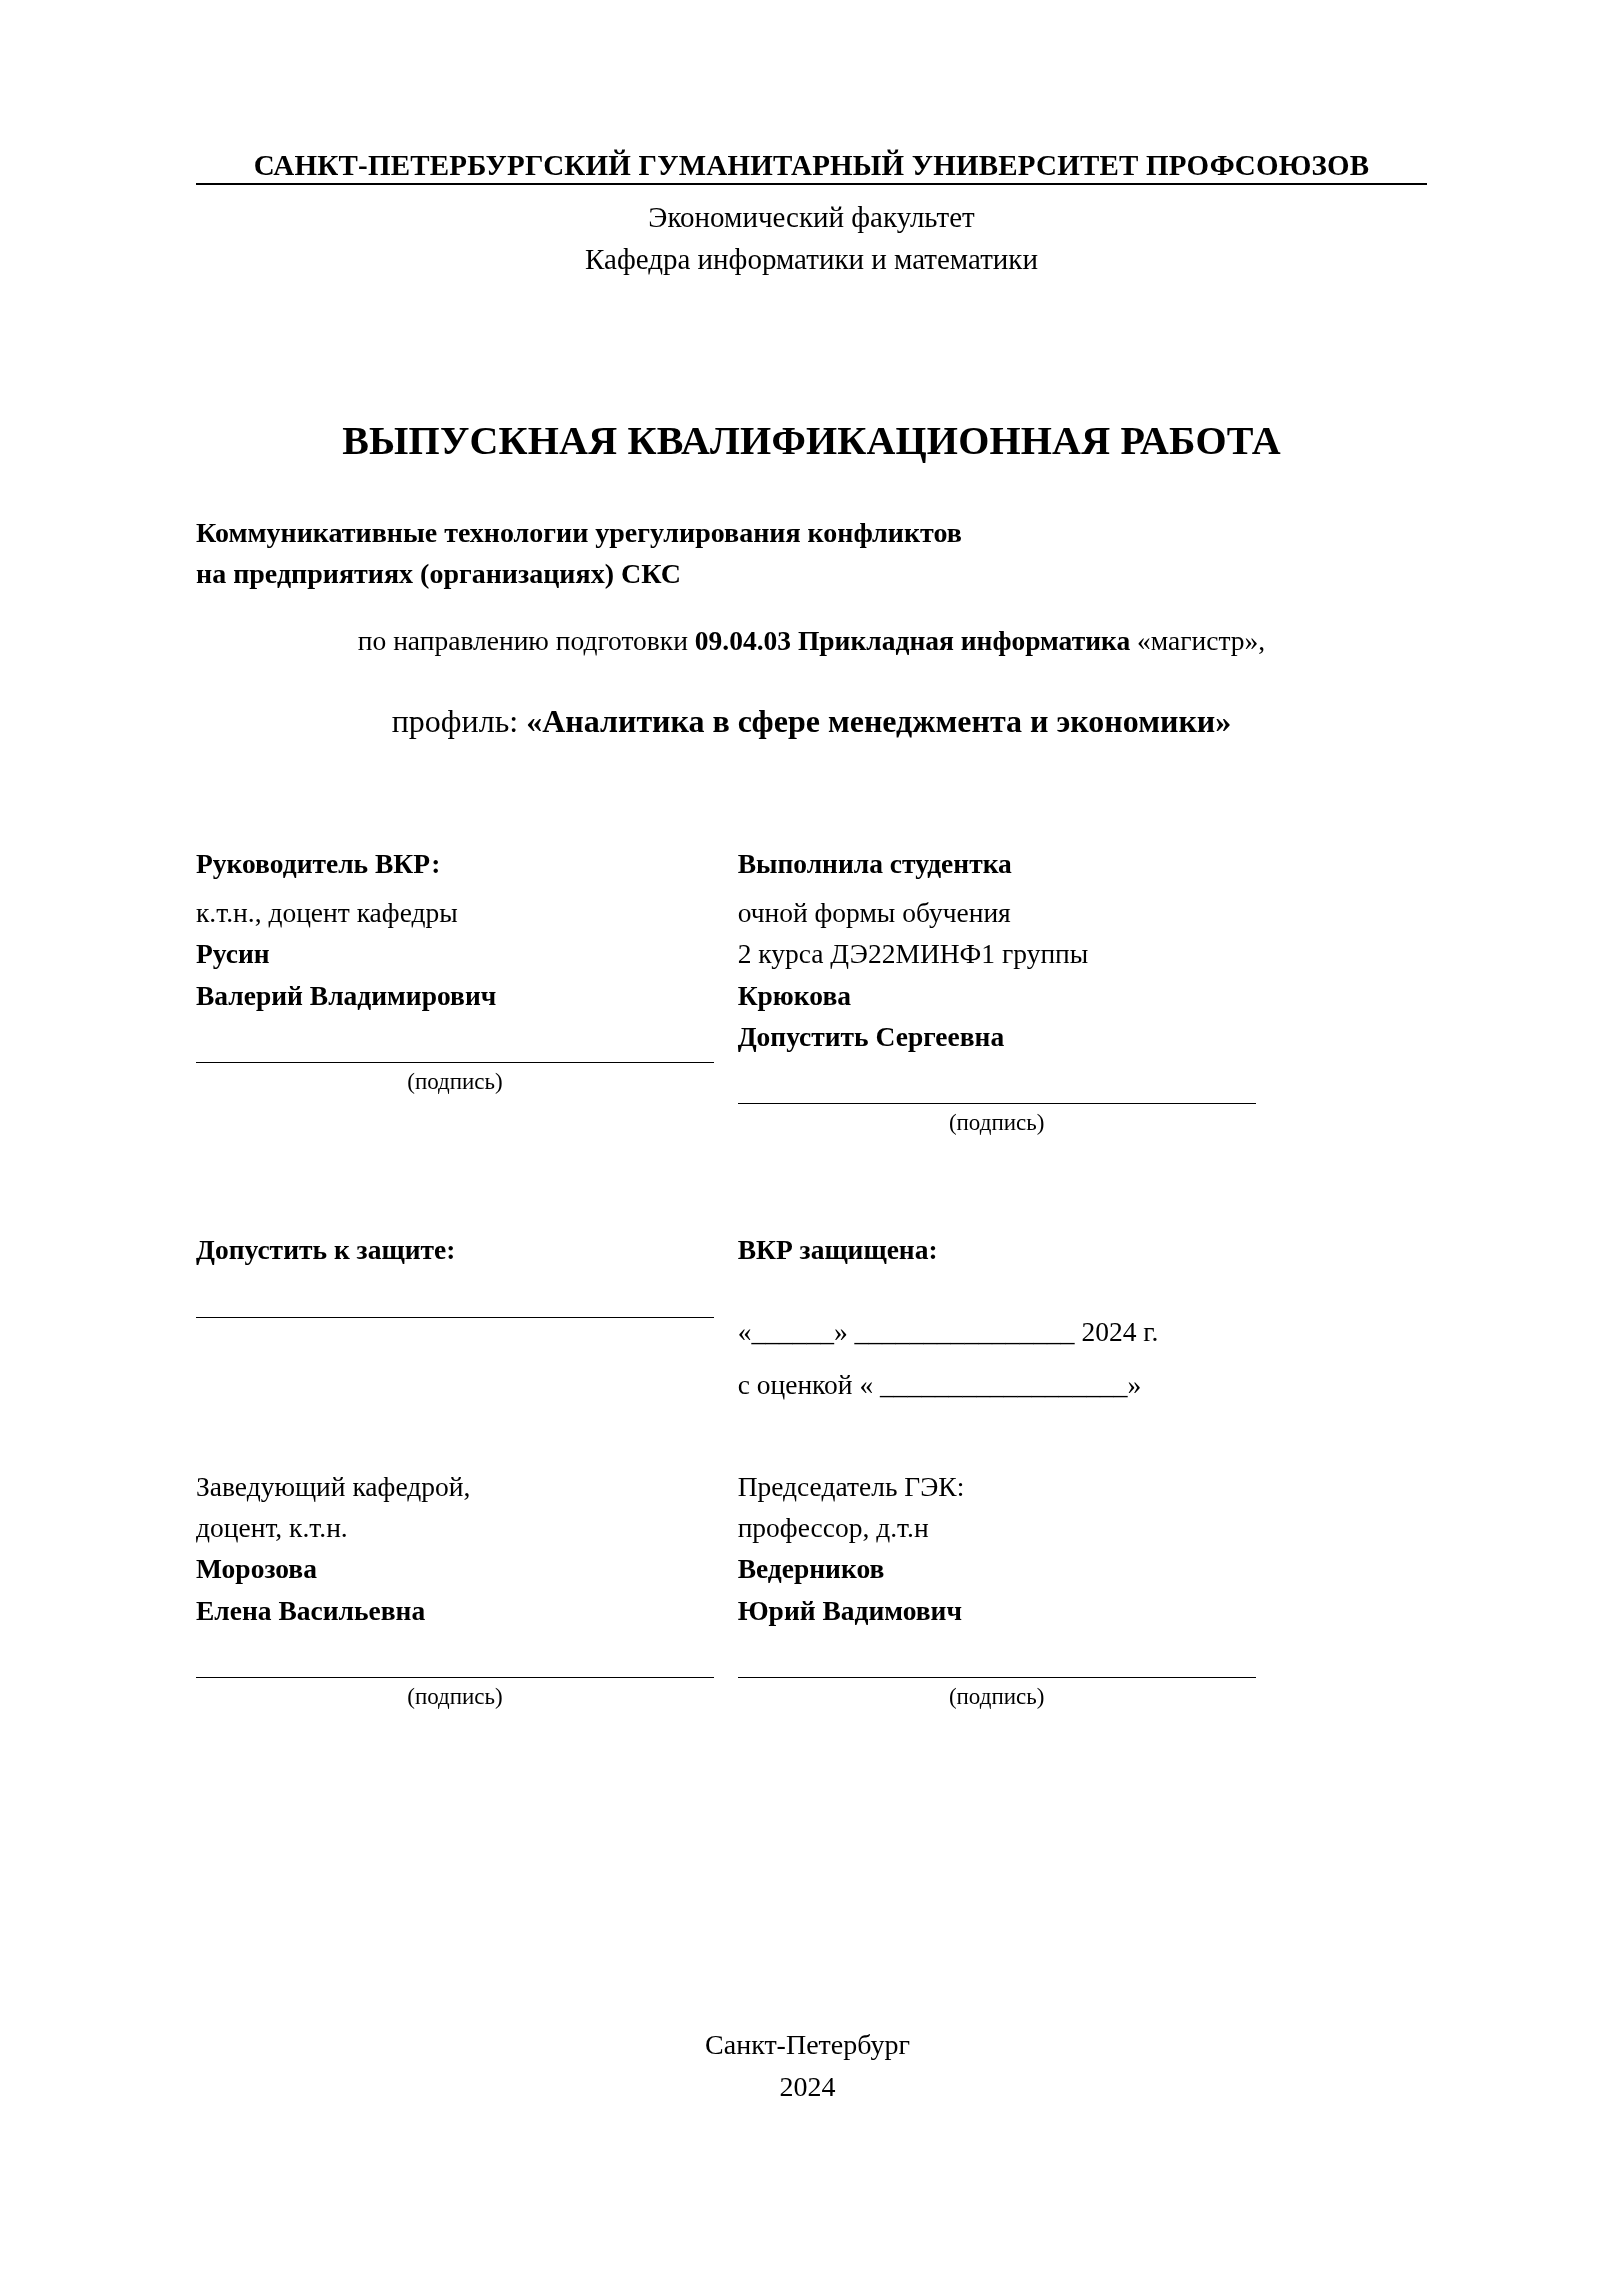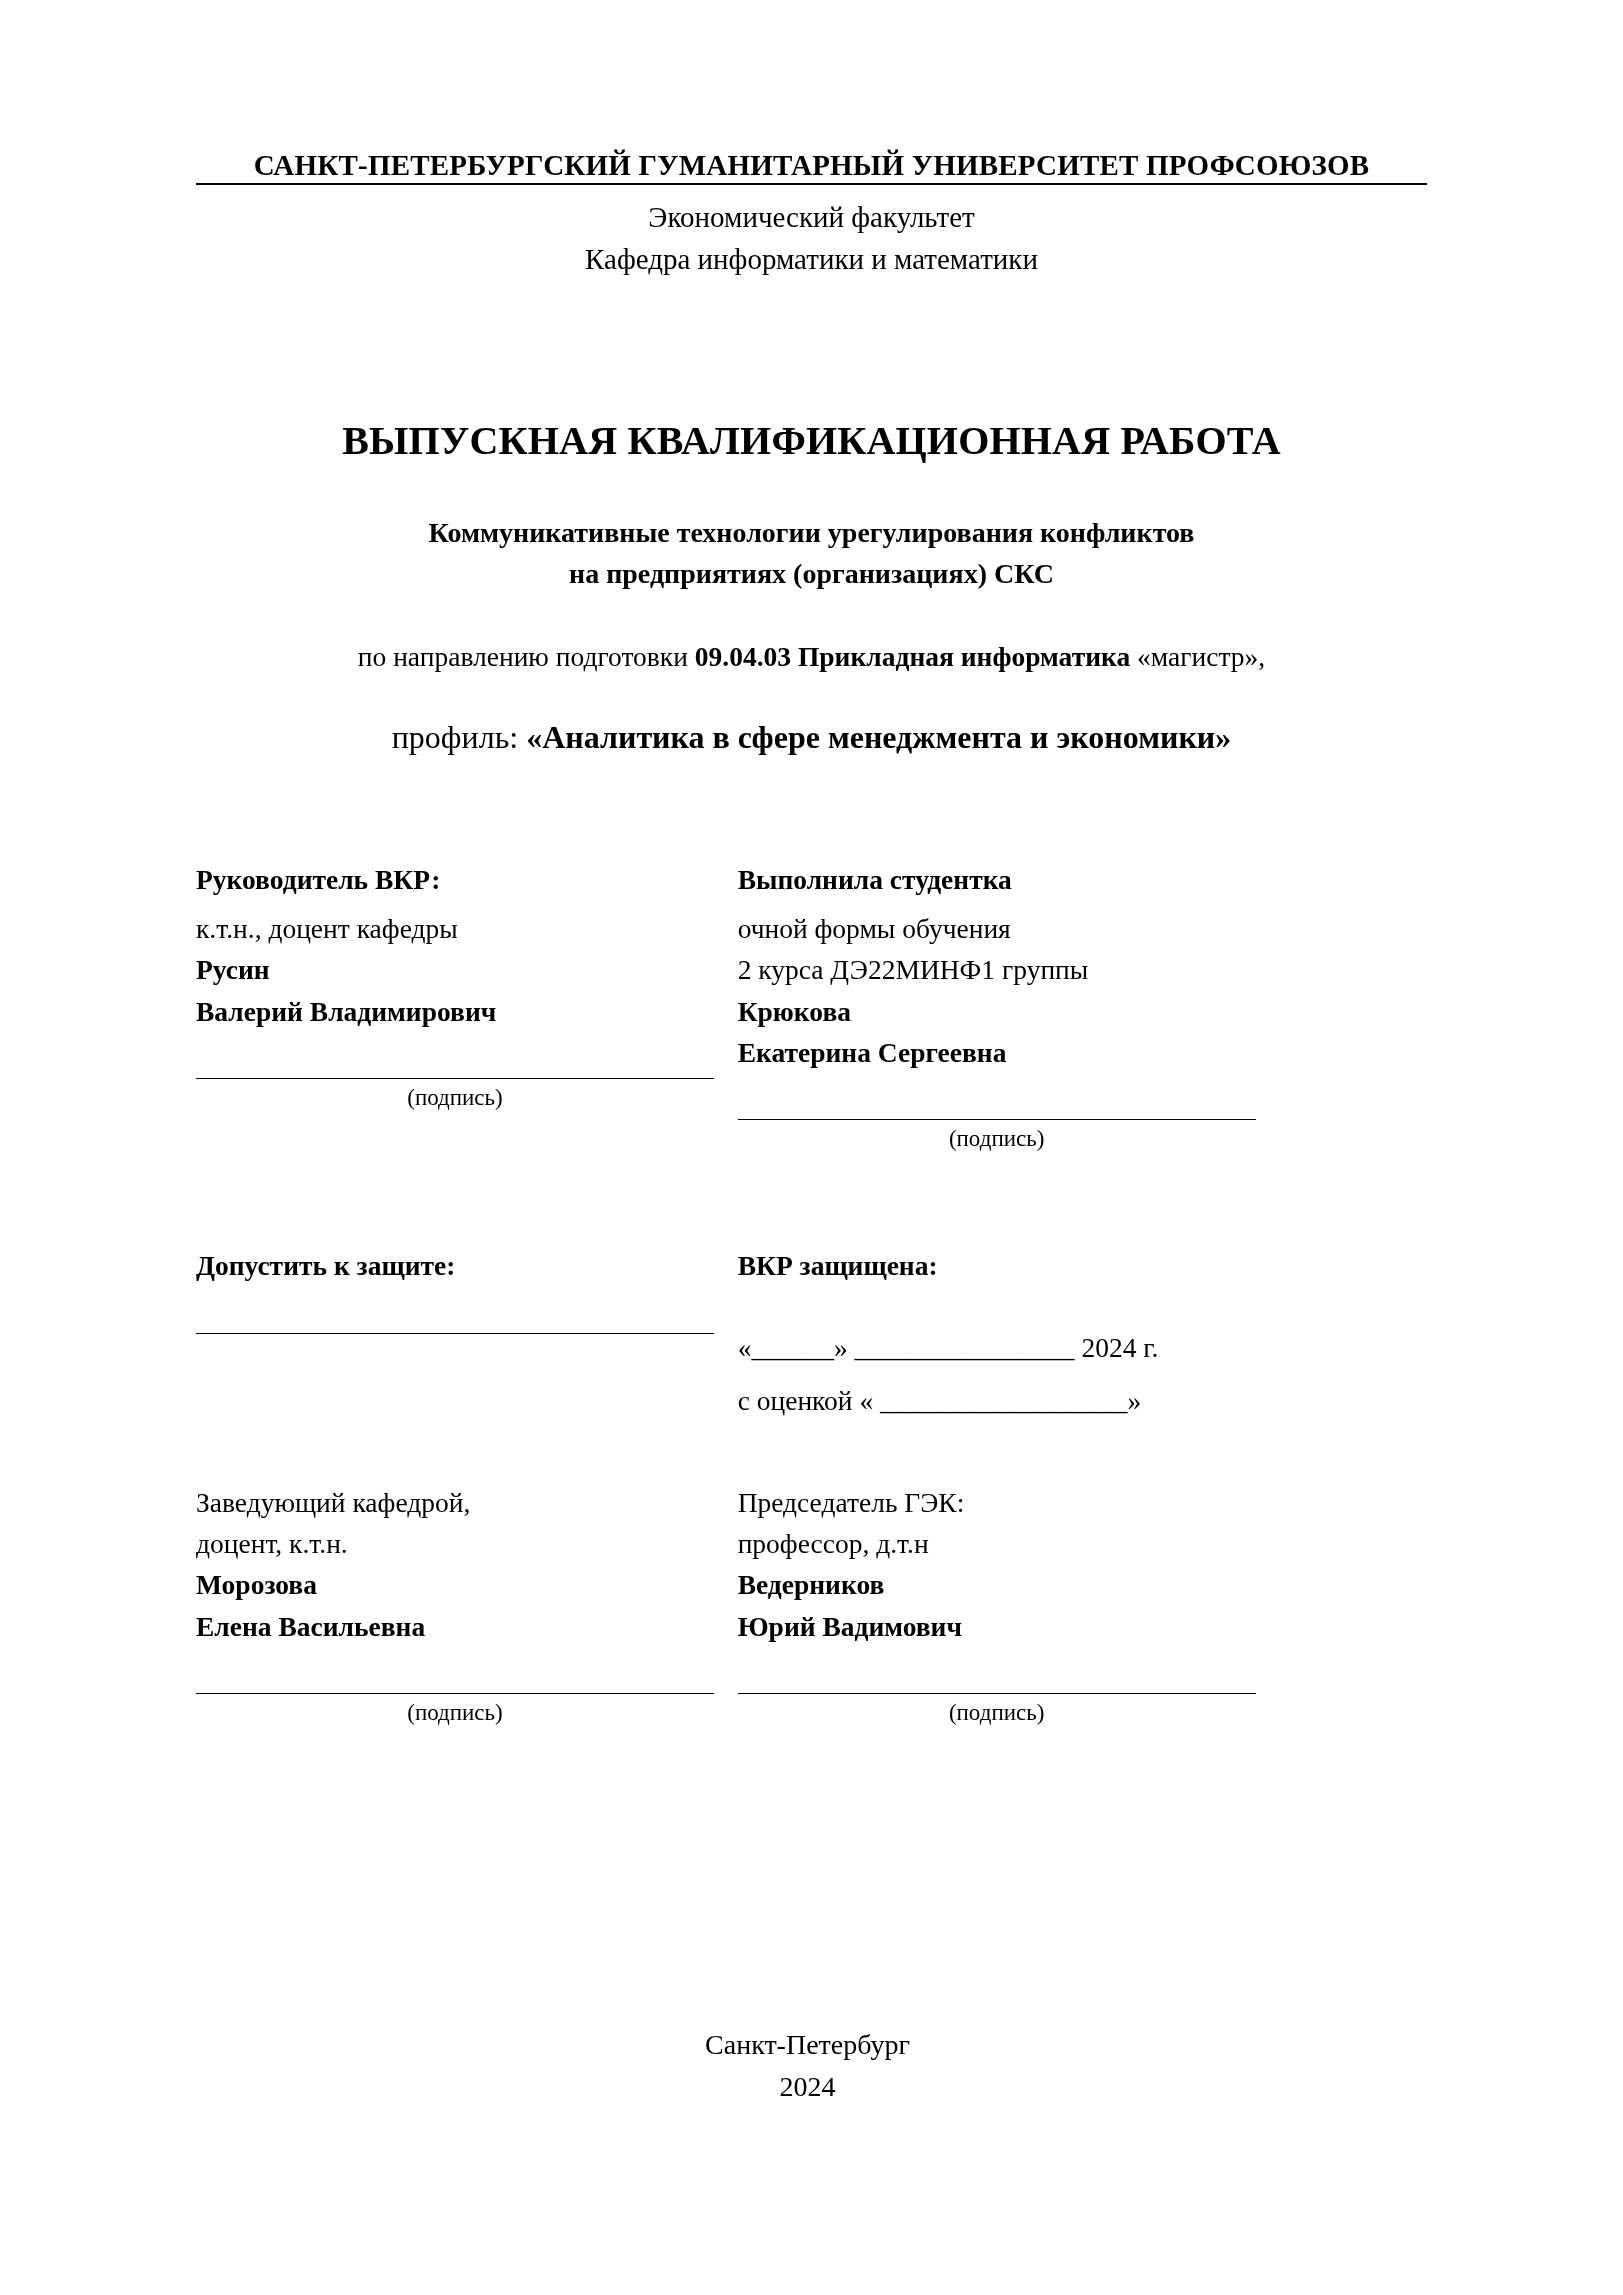--- a/index.html
+++ b/index.html
@@ -49,25 +49,25 @@
   
   .title-gap { height: 137px; }
   .doc-type {
     text-align: center;
     font-weight: bold;
     font-size: 40px;
     letter-spacing: 0.2px;
     margin-bottom: 49px;
   }
   .theme {
-    text-align: center;
+    text-align: left;
     font-weight: bold;
     font-size: 28px;
     line-height: 1.45;
-    margin-bottom: 41px;
+    margin-bottom: 25px;
   }
   .direction {
     text-align: center;
     font-size: 27.5px;
     line-height: 1.5;
     margin-bottom: 36px;
   }
   .direction b { font-weight: bold; }
   .profile {
     text-align: center;
@@ -169,21 +169,21 @@
       <div class="sig-line-text b">Русин</div>
       <div class="sig-line-text b">Валерий Владимирович</div>
       <div class="sign-rule"></div>
       <div class="sign-caption">(подпись)</div>
     </div>
     <div class="col-right">
       <div class="sig-head">Выполнила студентка</div>
       <div class="sig-line-text">очной формы обучения</div>
       <div class="sig-line-text">2 курса ДЭ22МИНФ1 группы</div>
       <div class="sig-line-text b">Крюкова</div>
-      <div class="sig-line-text b">Екатерина Сергеевна</div>
+      <div class="sig-line-text b">Допустить Сергеевна</div>
       <div class="sign-rule"></div>
       <div class="sign-caption">(подпись)</div>
     </div>
   </div>
 
   <div class="block-gap-lg"></div>
 
   <div class="cols">
     <div class="col-left">
       <div class="sig-head">Допустить к защите:</div>

